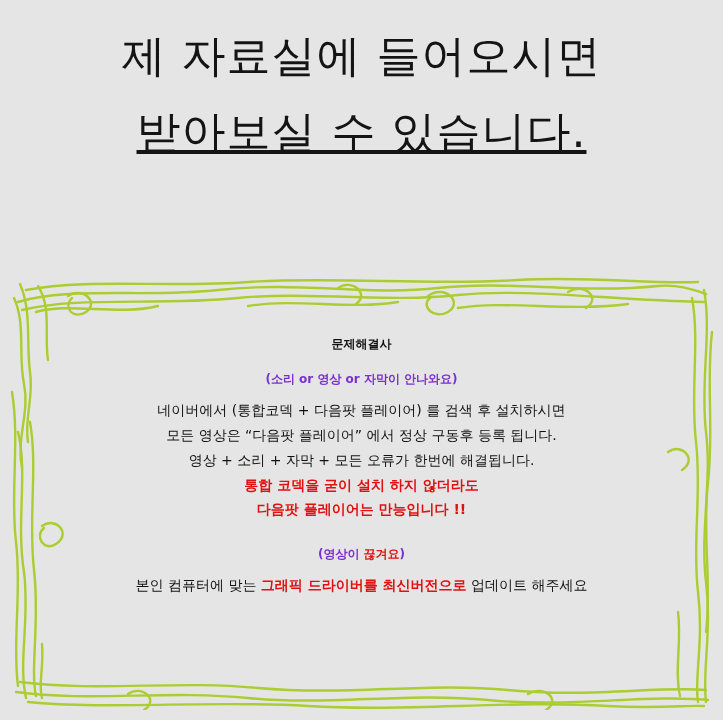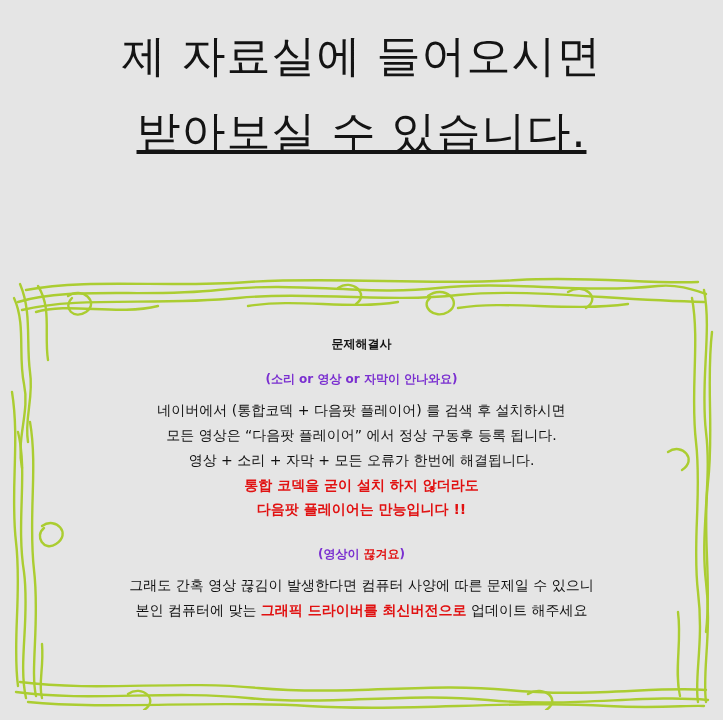--- a/index.html
+++ b/index.html
@@ -162,18 +162,17 @@
       <div class="b-line">모든 영상은 “다음팟 플레이어” 에서 정상 구동후 등록 됩니다.</div>
       <div class="b-line">영상 + 소리 + 자막 + 모든 오류가 한번에 해결됩니다.</div>
 
       <div class="b-line red">통합 코덱을 굳이 설치 하지 않더라도</div>
       <div class="b-line red">다음팟 플레이어는 만능입니다 !!</div>
 
       <div class="b-gap"></div>
 
       <div class="b-sub"><span>(영상이 </span><span class="mix-red">끊겨요</span><span>)</span></div>
 
-      <div class="b-line">그래도 간혹 영상 끊김이 발생한다면 컴퓨터 사양에 따른 문제일 수 있으니</div>
       <div class="b-line"><span>본인 컴퓨터에 맞는 </span><span class="mix-red">그래픽 드라이버를 최신버전으로</span><span> 업데이트 해주세요</span></div>
     </div>
 
   </div>
 </div>
 
 </body></html>

